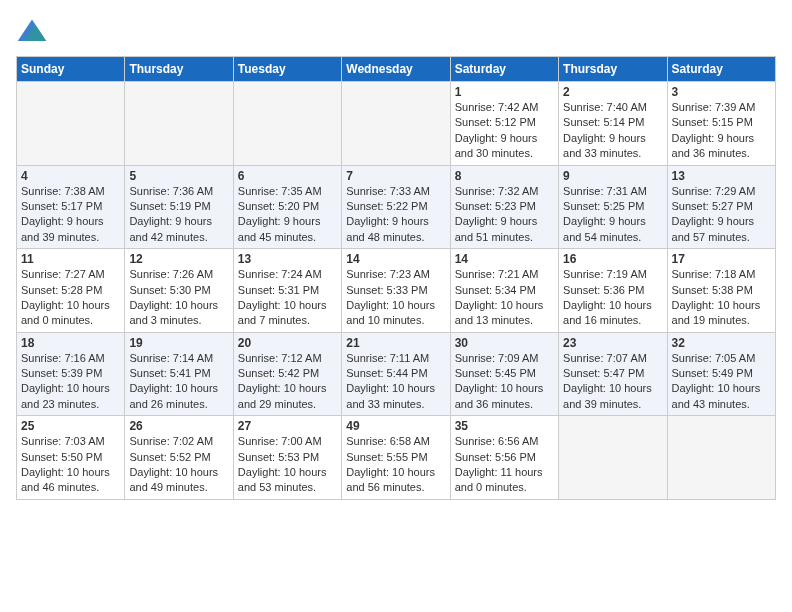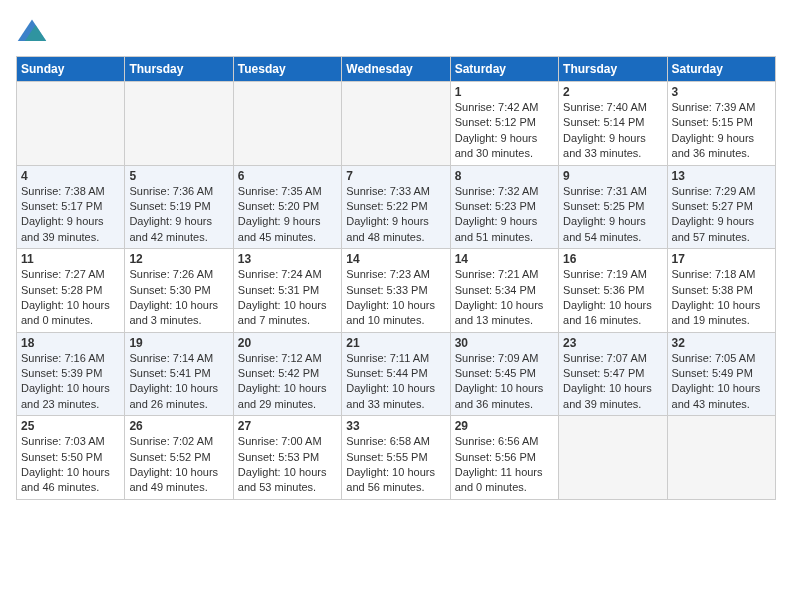--- a/index.html
+++ b/index.html
@@ -250,25 +250,25 @@
           </td>
           <td>
             <span class="day-num">26</span>
             <div class="day-info">Sunrise: 7:02 AM<br>Sunset: 5:52 PM<br>Daylight: 10 hours<br>and 49 minutes.</div>
           </td>
           <td>
             <span class="day-num">27</span>
             <div class="day-info">Sunrise: 7:00 AM<br>Sunset: 5:53 PM<br>Daylight: 10 hours<br>and 53 minutes.</div>
           </td>
           <td>
-            <span class="day-num">33</span>
+            <span class="day-num">49</span>
             <div class="day-info">Sunrise: 6:58 AM<br>Sunset: 5:55 PM<br>Daylight: 10 hours<br>and 56 minutes.</div>
           </td>
           <td>
-            <span class="day-num">29</span>
+            <span class="day-num">35</span>
             <div class="day-info">Sunrise: 6:56 AM<br>Sunset: 5:56 PM<br>Daylight: 11 hours<br>and 0 minutes.</div>
           </td>
           <td class="empty"></td>
           <td class="empty"></td>
         </tr>
       </tbody>
   </table>
 </div>
 
 </body></html>

